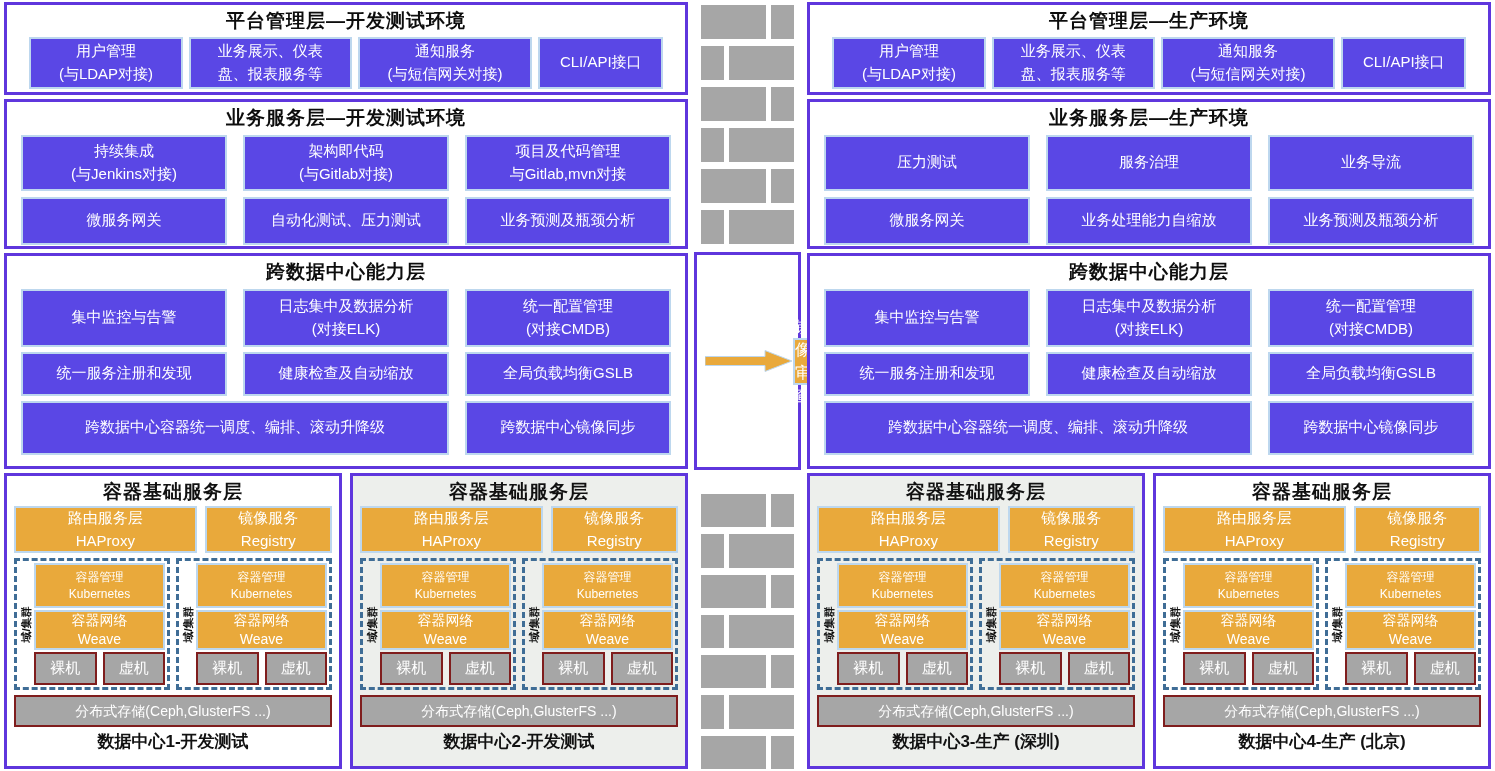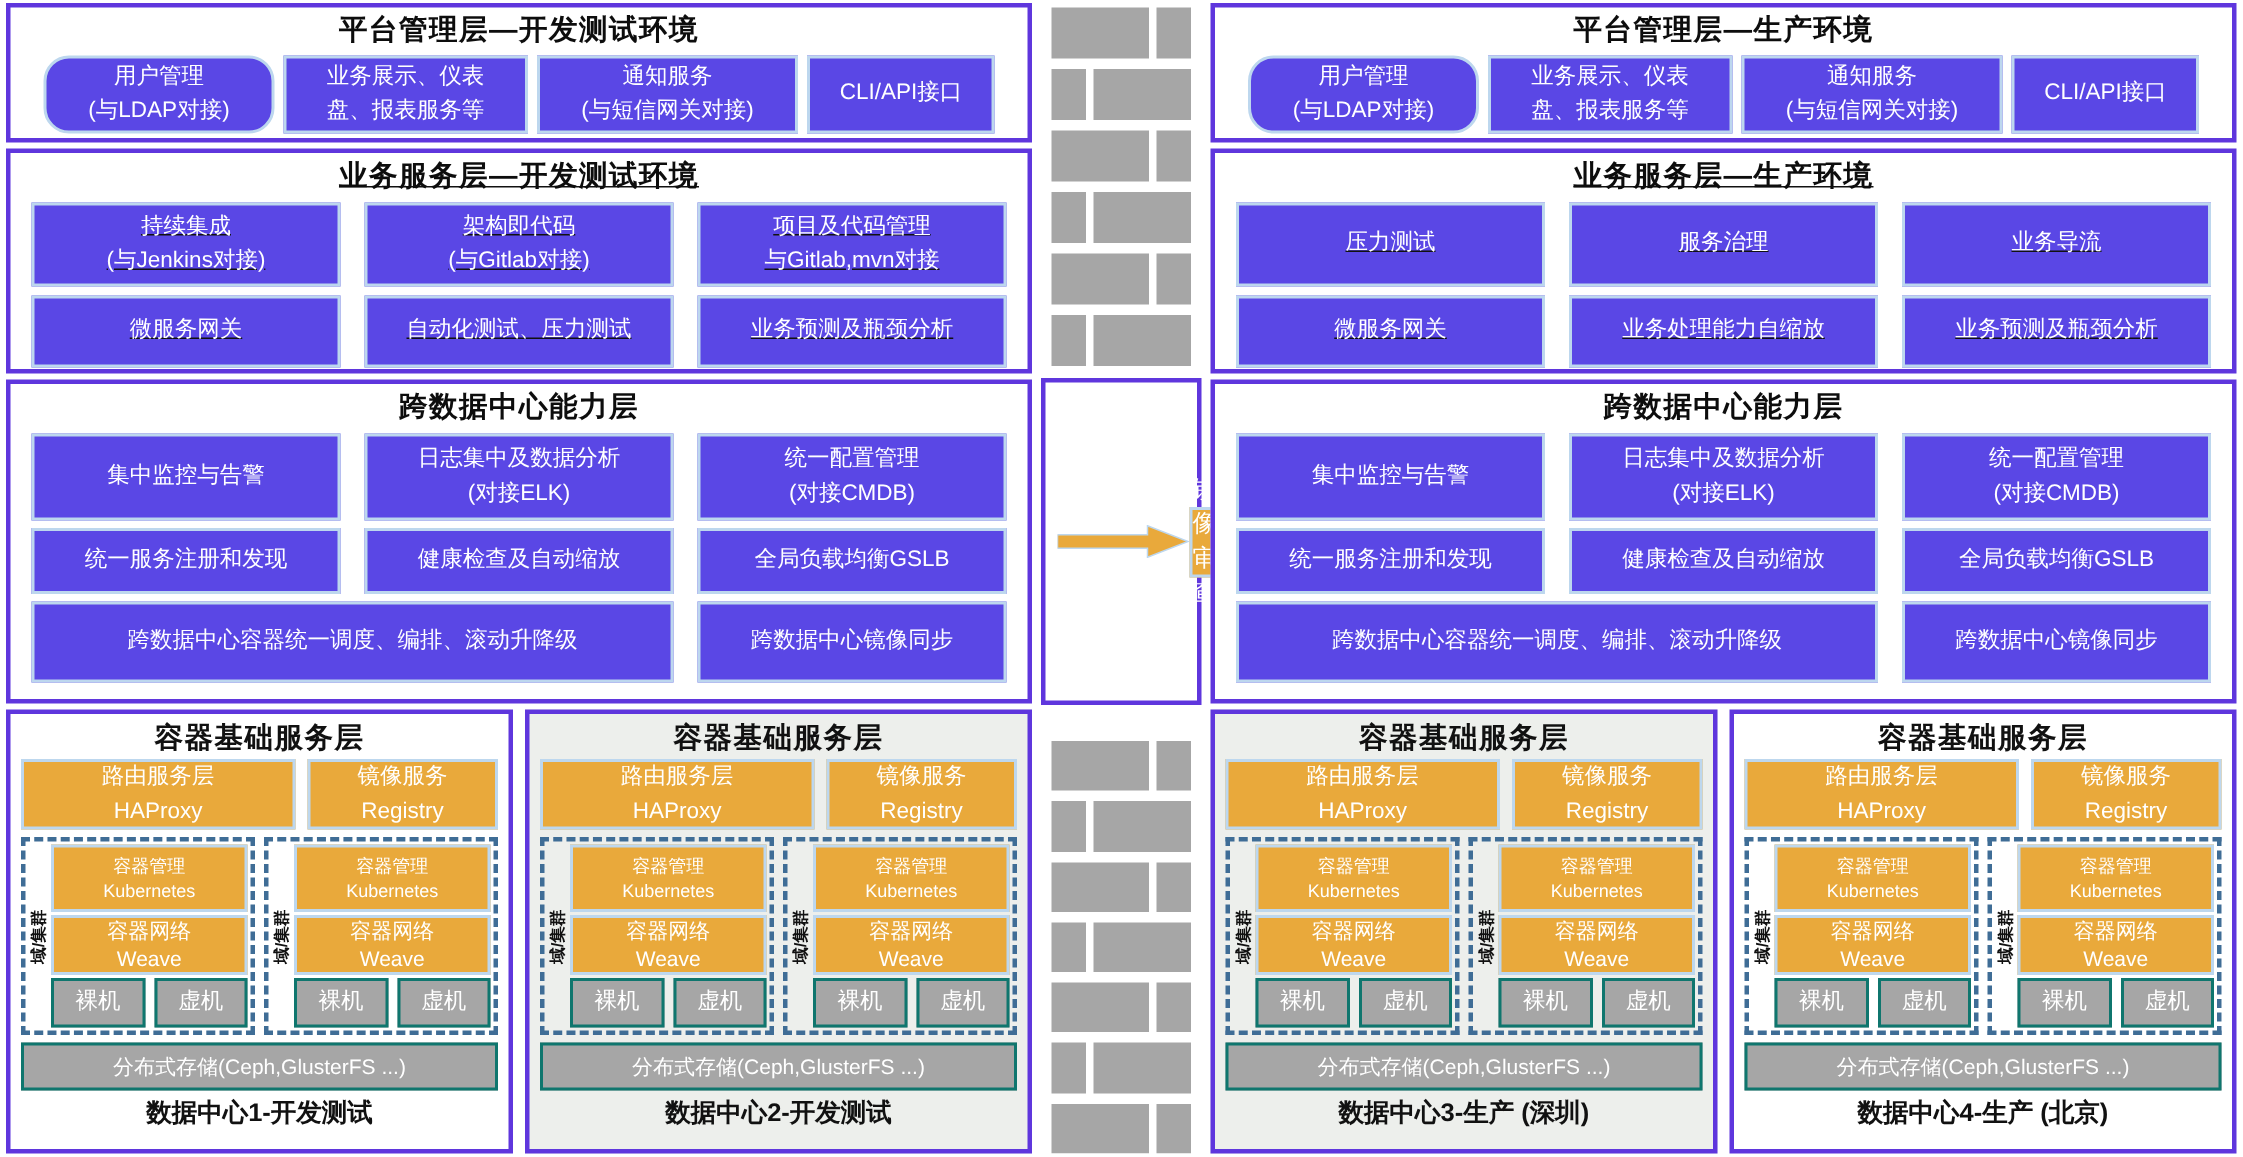--- a/index.html
+++ b/index.html
@@ -12,30 +12,30 @@
   
   .sec { border:3px solid #5F36DD; background:#fff; }
   .sec-title { text-align:center; font-weight:bold; font-size:19px; color:#0d0d0d;
     padding-top:3px; letter-spacing:1px; line-height:1.4; }
 
   .pre { white-space:pre-line; }
   .cellbase { display:flex; align-items:center; justify-content:center; text-align:center;
     color:#fff; font-size:15px; line-height:1.5; }
   .pbox { background:#5A47E5; border:2px solid #BDD7EE; }
   .obox { background:#E9A93B; border:2px solid #BDD7EE; }
-  .gbox { background:#A6A6A6; border:2px solid #0f766e; }
+  .gbox { background:#A6A6A6; border:2px solid #7f1d1d; }
 
   
   .sec-platform { height:93px; }
   .platform-items { display:flex; gap:6px; padding:2px 22px 0; height:54px; }
-  .platform-items .w1 { flex:158 1 0;border-radius:17px; } .platform-items .w2 { flex:167 1 0; }
+  .platform-items .w1 { flex:158 1 0; } .platform-items .w2 { flex:167 1 0; }
   .platform-items .w3 { flex:180 1 0; } .platform-items .w4 { flex:127 1 0; }
 
   
-  .sec-business { height:150px;text-decoration:underline; }
+  .sec-business { height:150px; }
   .business-grid { display:grid; grid-template-columns:repeat(3,1fr);
     grid-template-rows:56px 48px; gap:6px 16px; padding:3px 14px 0; }
 
   
   .sec-crossdc { height:216px; }
   .crossdc-grid { display:grid; grid-template-columns:repeat(3,1fr);
     grid-template-rows:58px 44px:54px; grid-template-rows:58px 44px 54px;
     gap:5px 16px; padding:3px 14px 0; }
   .span2 { grid-column:1 / 3; }
 

